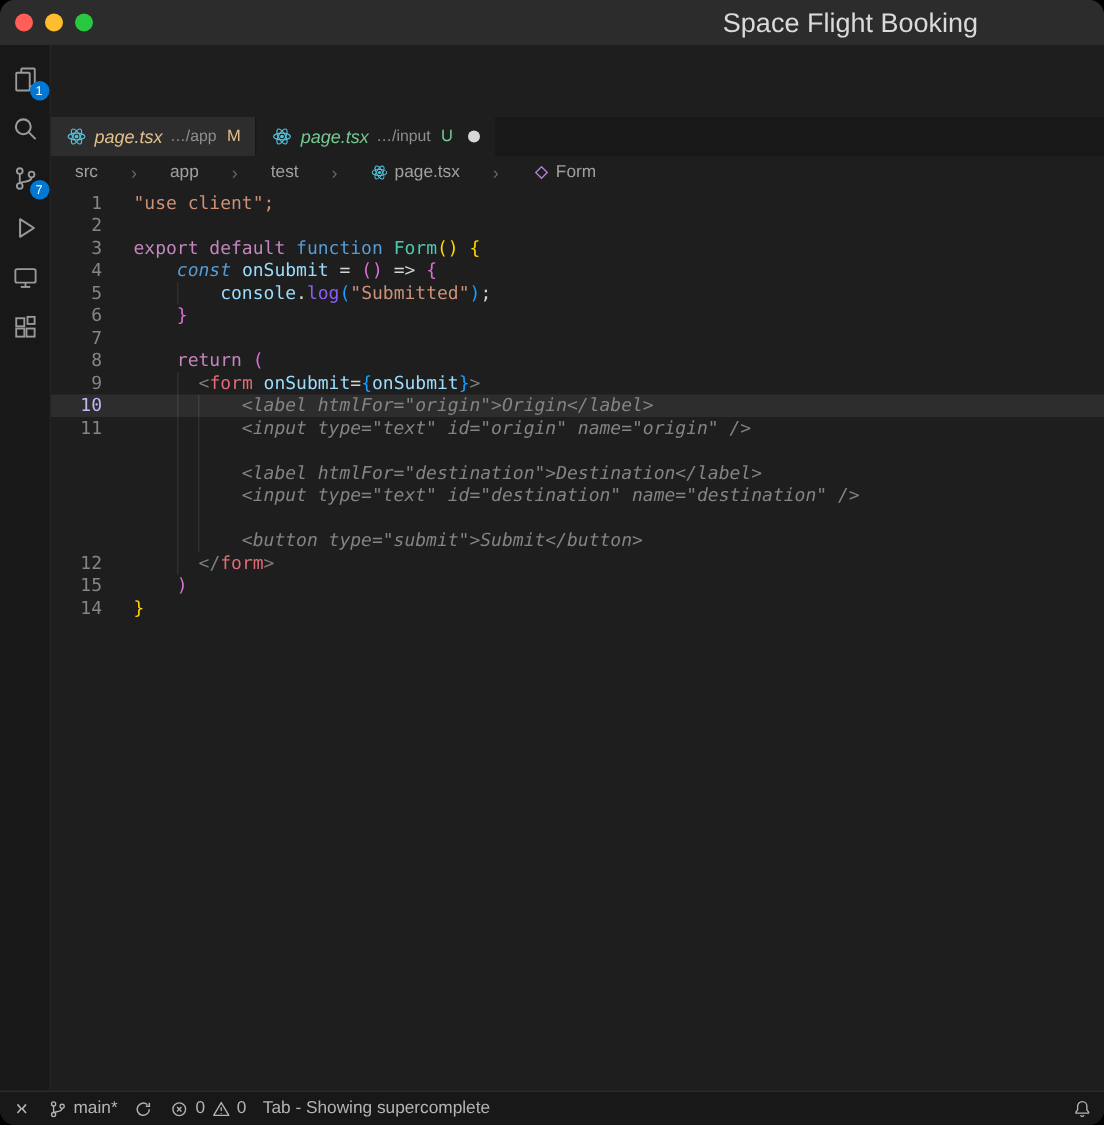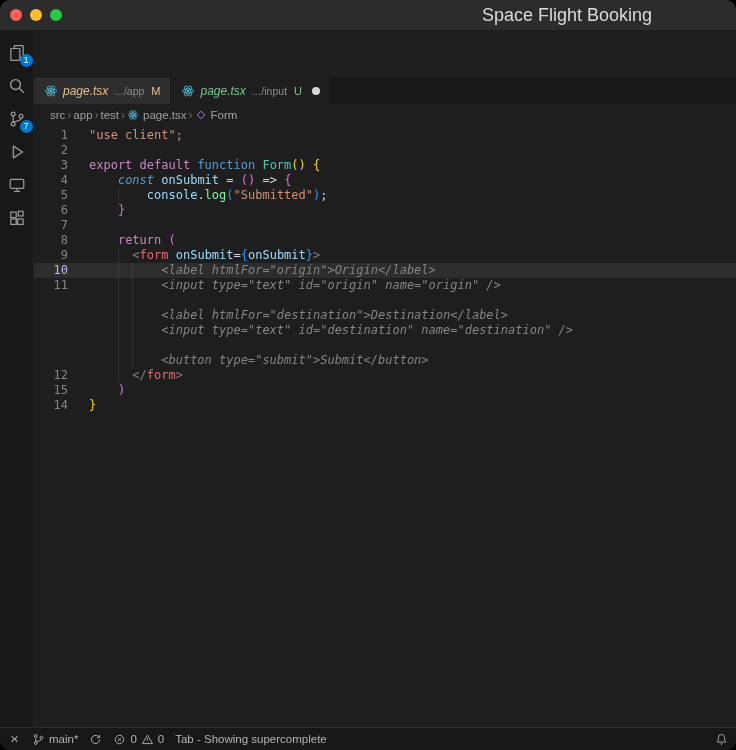--- a/index.html
+++ b/index.html
@@ -26,40 +26,40 @@
   .tab{height:26px;display:flex;align-items:center;padding:0 10px;gap:5px;font-size:12px;color:#bcbcbc;margin-right:1px;cursor:pointer;}
   .tab.inactive{background:#2d2d2d;}
   .tab.active{background:#1e1e1e;}
   .tab-name{font-style:italic;}
   .git-m{color:#e2c08d}.git-u{color:#73c991}
   .tab-dir{color:#8f8f8f;font-size:10.5px;}
   .tab-git{font-size:11px;margin-left:2px;}
   .dirty-dot{width:8px;height:8px;border-radius:50%;background:#d8d8d8;margin-left:5px;flex:none;}
 
   
-  .breadcrumb{height:22px;flex:none;display:flex;align-items:center;padding-left:16px;gap:2px;font-size:11.5px;color:#a0a0a0;background:#1e1e1e;}
+  .breadcrumb{height:22px;flex:none;display:flex;align-items:center;padding-left:16px;gap:22px;font-size:11.5px;color:#a0a0a0;background:#1e1e1e;}
   .bc-item{display:flex;align-items:center;gap:4px;cursor:pointer;}
   .bc-sep{color:#696969;font-size:12px;}
 
   
   .editor{flex:1;padding-top:2px;font-family:"DejaVu Sans Mono",monospace;font-size:12px;line-height:15px;overflow:hidden;background:#1e1e1e;}
   .code-line{display:flex;height:15px;position:relative;white-space:pre;}
   .code-line.highlight{background:rgba(255,255,255,0.065);}
   .gutter{width:55px;flex:none;text-align:right;padding-right:21px;box-sizing:border-box;color:#858585;}
   .gutter.active{color:#c4b5fd;}
   .code-text{flex:1;}
   .guide{position:absolute;top:0;bottom:0;width:1px;background:rgba(255,255,255,0.08);}
 
   .tok-string{color:#ce9178}
   .tok-keyword{color:#c586c0}
   .tok-storage{color:#569cd6}
   .tok-storagei{color:#569cd6;font-style:italic}
   .tok-func{color:#4ec9b0}
   .tok-var{color:#9cdcfe}
-  .tok-method{color:#86efac}
+  .tok-method{color:#8b5cf6}
   .tok-plain{color:#d4d4d4}
   .tok-punct{color:#808080}
   .tok-tag{color:#e06c75}
   .tok-attr{color:#9cdcfe}
   .tok-ghost{color:#848484;font-style:italic}
   .tok-b1{color:#ffd700}
   .tok-b2{color:#da70d6}
   .tok-b3{color:#179fff}
 
   

